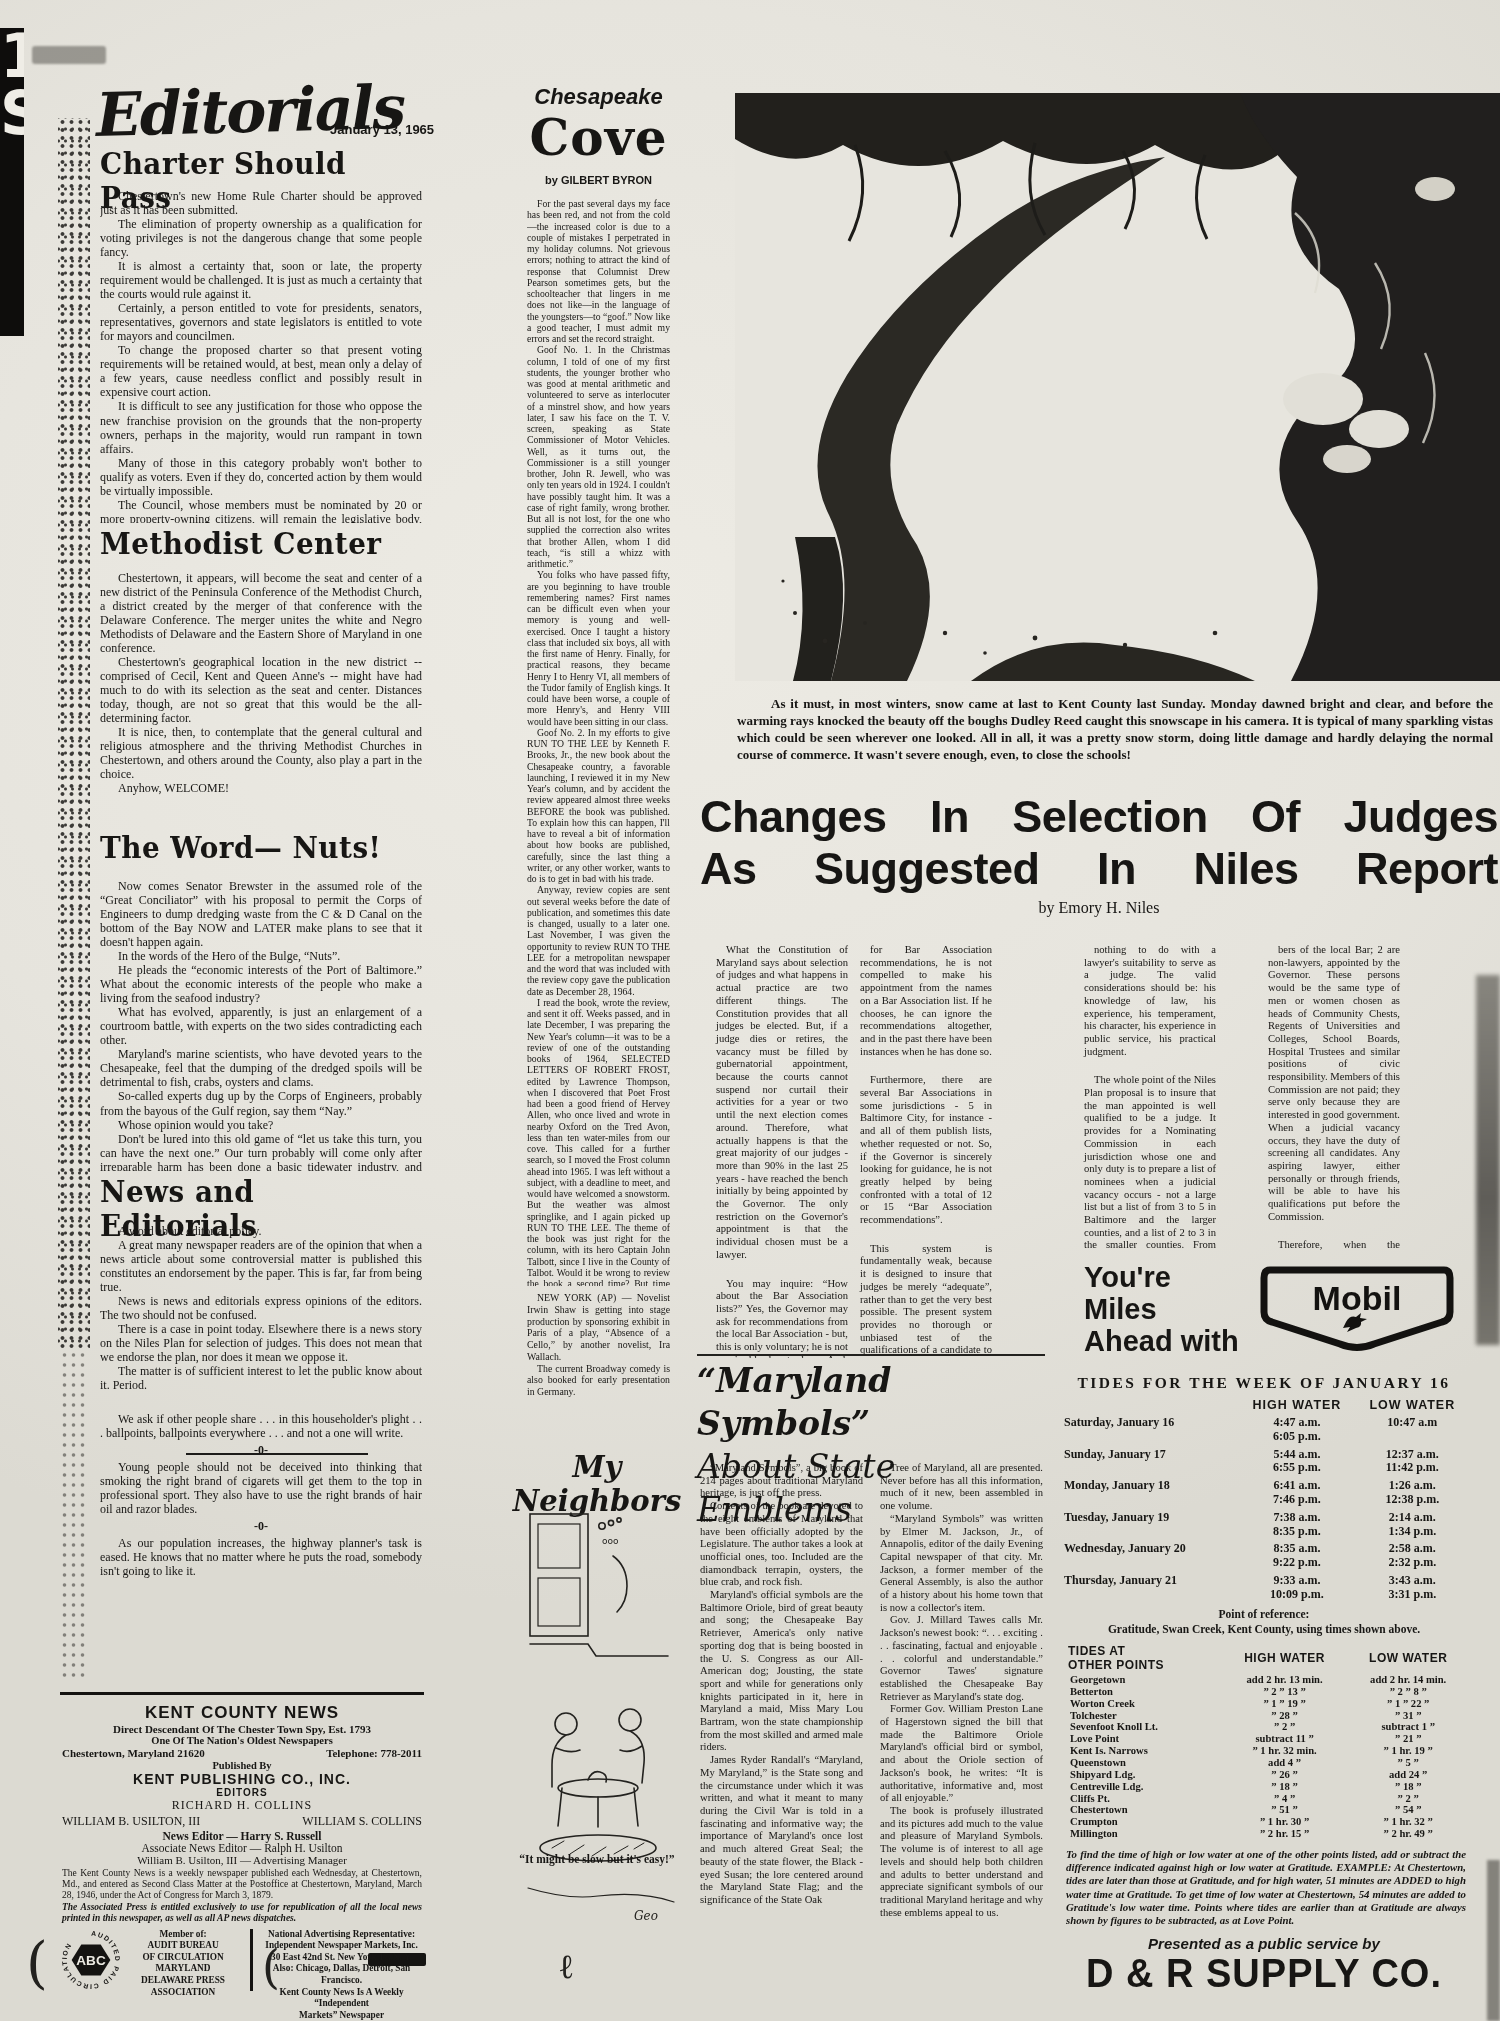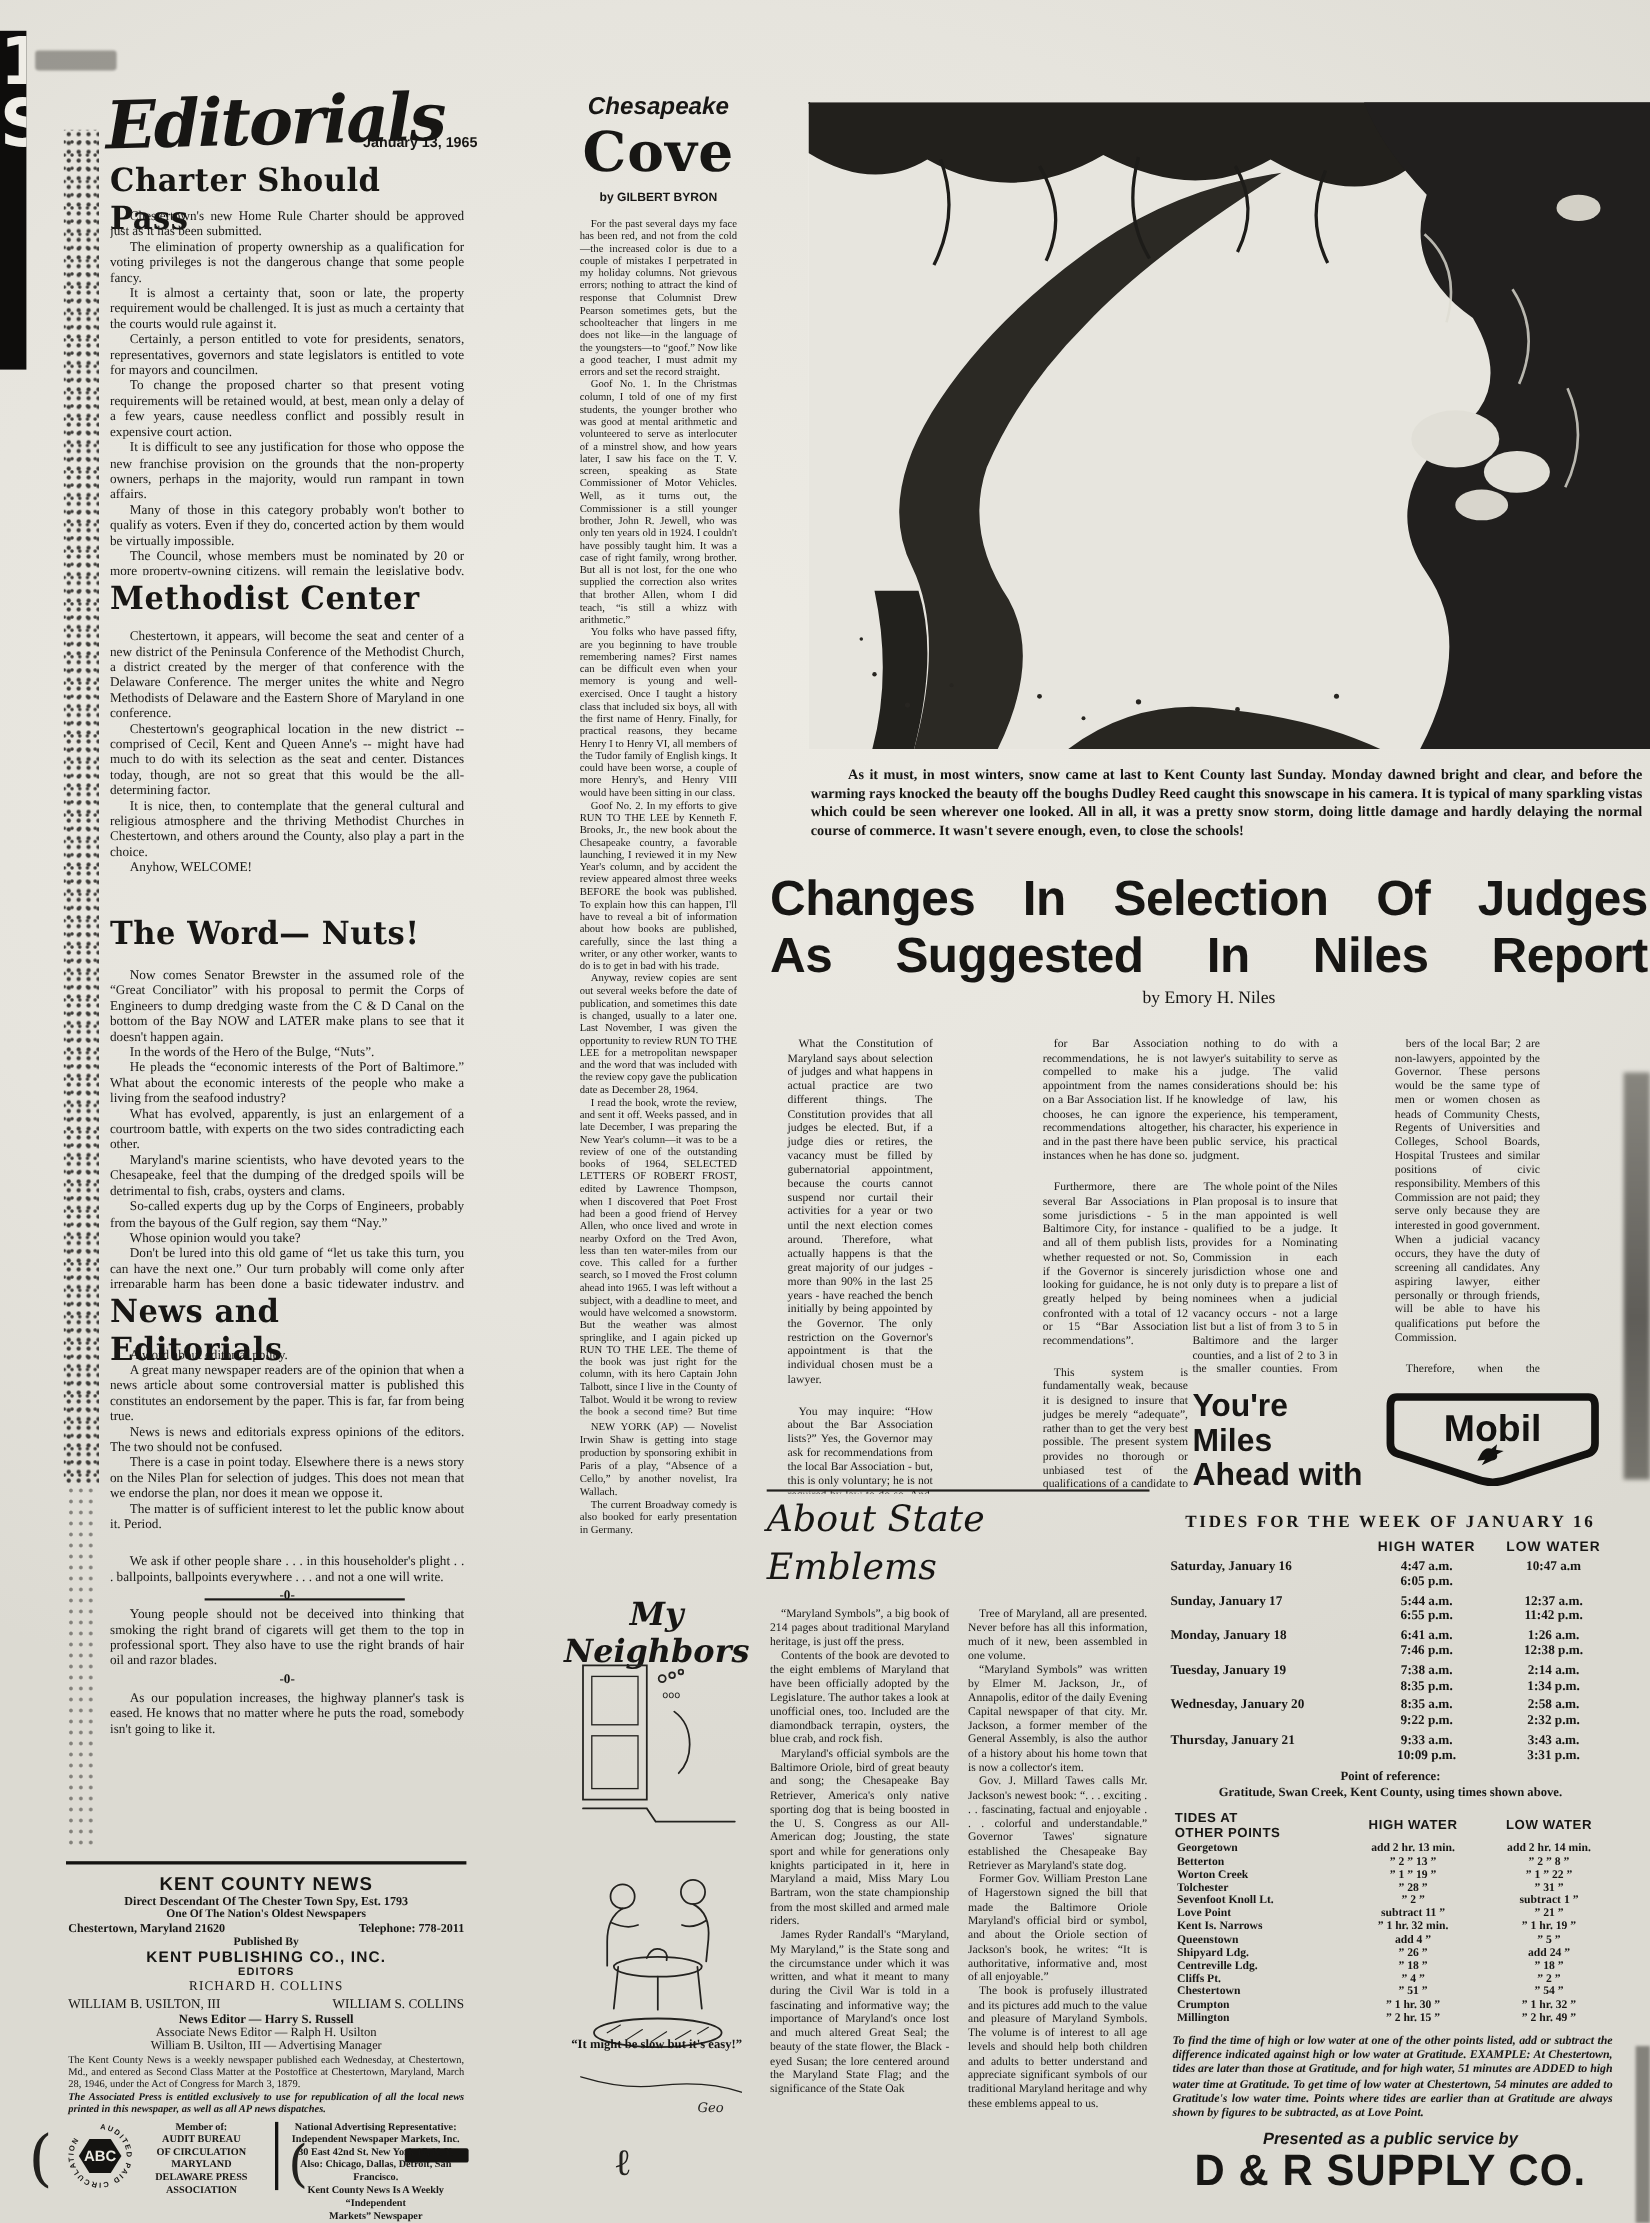--- a/index.html
+++ b/index.html
@@ -326,37 +326,38 @@
 
   <div class="abs jh" style="top:794px;">Changes In Selection Of Judges</div>
   <div class="abs jh" style="top:846px;">As Suggested In Niles Report</div>
   <div class="abs j-by">by Emory H. Niles</div>
 
   <div class="abs jcol" style="left:700px;height:430px;">
       <p>What  the  Constitution  of Maryland says about selection of judges and what happens in actual practice are two different things. The Constitution provides that all judges be elected.  But, if a judge dies or retires, the vacancy must be filled by gubernatorial appointment, because the courts cannot suspend nor curtail their activities for a year or two until the next election comes around. Therefore, what actually happens is that the great majority of our judges - more than 90% in the last 25 years - have reached the bench initially by being appointed by the Governor.  The only  restriction  on  the  Governor's appointment is that the individual  chosen  must  be  a lawyer.</p>
       <p>You may inquire: “How about the Bar Association lists?” Yes, the Governor may ask for recommendations from the local  Bar  Association - but, this is only voluntary; he is not required by law to do so.  And, there is no assurance that any Governor  might  not  disregard these lists and make whatever appointment he wanted, without consulting the Bar.</p>
       <p>Even if the Governor asks</p>
     </div>
-  <div class="abs jcol" style="left:932px;height:430px;">
+  <div class="abs jcol" style="left:844px;height:430px;">
       <p>for  Bar  Association  recommendations, he is not compelled  to  make  his  appointment from the names on a Bar Association list. If he chooses, he can ignore the recommendations altogether, and in the past there have been instances when he has done so.</p>
       <p>Furthermore, there are several  Bar  Associations in some jurisdictions - 5 in Baltimore City, for instance - and all of them publish lists, whether requested or not.  So, if the Governor is sincerely looking for guidance, he is not greatly helped by being confronted with a total of 12 or 15 “Bar Association recommendations”.</p>
       <p>This system is fundamentally weak, because it is designed to insure that judges be merely “adequate”, rather than to get the very best possible.  The present  system  provides  no thorough or unbiased test of the qualifications of a candidate to be a judge; instead, the Governor's  ultimate  selection  is subject  to  being  influenced, by personal friendship, popularity among fellow lawyers, political expediency, reward for services rendered, factional influence, or other considerations that have</p>
     </div>
   <div class="abs jcol" style="left:1068px;height:324px;">
       <p>nothing to do with a lawyer's suitability to serve as a judge. The valid considerations should be:  his  knowledge of law, his experience,  his  temperament, his character, his experience in public service, his practical judgment.</p>
       <p>The  whole  point of the Niles Plan proposal is to insure that the man appointed is well qualified to be a judge.  It provides for a Nominating Commission in each jurisdiction whose one and only  duty  is  to  prepare  a  list of nominees when a judicial vacancy  occurs - not a large list but a list of from 3 to 5 in Baltimore and the larger counties, and a list of 2 to 3 in the smaller counties.  From these carefully selected nominees, the Governor must make his appointment.</p>
       <p>The Nominating Commission consists of 5 members; 3 are lawyers,  elected  by  the  mem-</p>
     </div>
   <div class="abs jcol" style="left:1252px;height:324px;">
       <p>bers of the local Bar; 2 are non-lawyers,  appointed by the Governor.  These persons would be  the  same  type of  men or women chosen as heads of Community Chests, Regents of Universities and Colleges, School Boards,  Hospital Trustees and similar  positions of civic responsibility.   Members  of  this Commission are not paid; they serve only because they are interested  in  good  government. When a judicial vacancy occurs, they  have  the  duty of screening  all  candidates.   Any  aspiring lawyer, either personally or through friends, will be able to have his qualifications put before the Commission.</p>
       <p>Therefore, when the Governor is presented with the short list of candidates, he is assured that all give evidence of making good judges.  Whoever he appoints will be a good appointment.</p>
     </div>
 
   <div class="abs hrule" style="left:697px;top:1354px;width:348px;height:2px;"></div>
   <div class="abs md-head">
+    <div>“Maryland  Symbols”</div>
     <div style="font-weight:normal;">About State Emblems</div>
   </div>
   <div class="abs mdcol" style="left:700px;">
       <p>“Maryland Symbols”, a big book of 214 pages about traditional  Maryland  heritage,  is just off the press.</p>
       <p>Contents of the book are devoted  to the eight emblems of Maryland  that  have  been officially adopted by the Legislature.  The author takes a look at unofficial ones, too. Included are the diamondback terrapin,  oysters,  the blue crab, and rock fish.</p>
       <p>Maryland's official symbols are the Baltimore Oriole, bird of great beauty and song; the Chesapeake  Bay  Retriever, America's only native sporting dog  that  is  being  boosted in the U. S. Congress as our All-American  dog;  Jousting,  the state sport and while for generations  only  knights  participated in it, here in Maryland a maid, Miss Mary Lou Bartram, won  the  state  championship from the most skilled and armed male riders.</p>
       <p>James  Ryder  Randall's “Maryland, My Maryland,” is the State song and the circumstance under  which it was written, and what it meant to many during the Civil War is told in a  fascinating  and  informative way;  the importance of Maryland's once lost and much altered Great Seal; the beauty of the state  flower,  the  Black - eyed Susan; the lore centered around the  Maryland  State  Flag; and the significance of the State Oak</p>
     </div>
   <div class="abs mdcol" style="left:880px;">
       <p>Tree of Maryland, all are presented.  Never before has all this information,  much  of  it  new, been assembled in one volume.</p>

